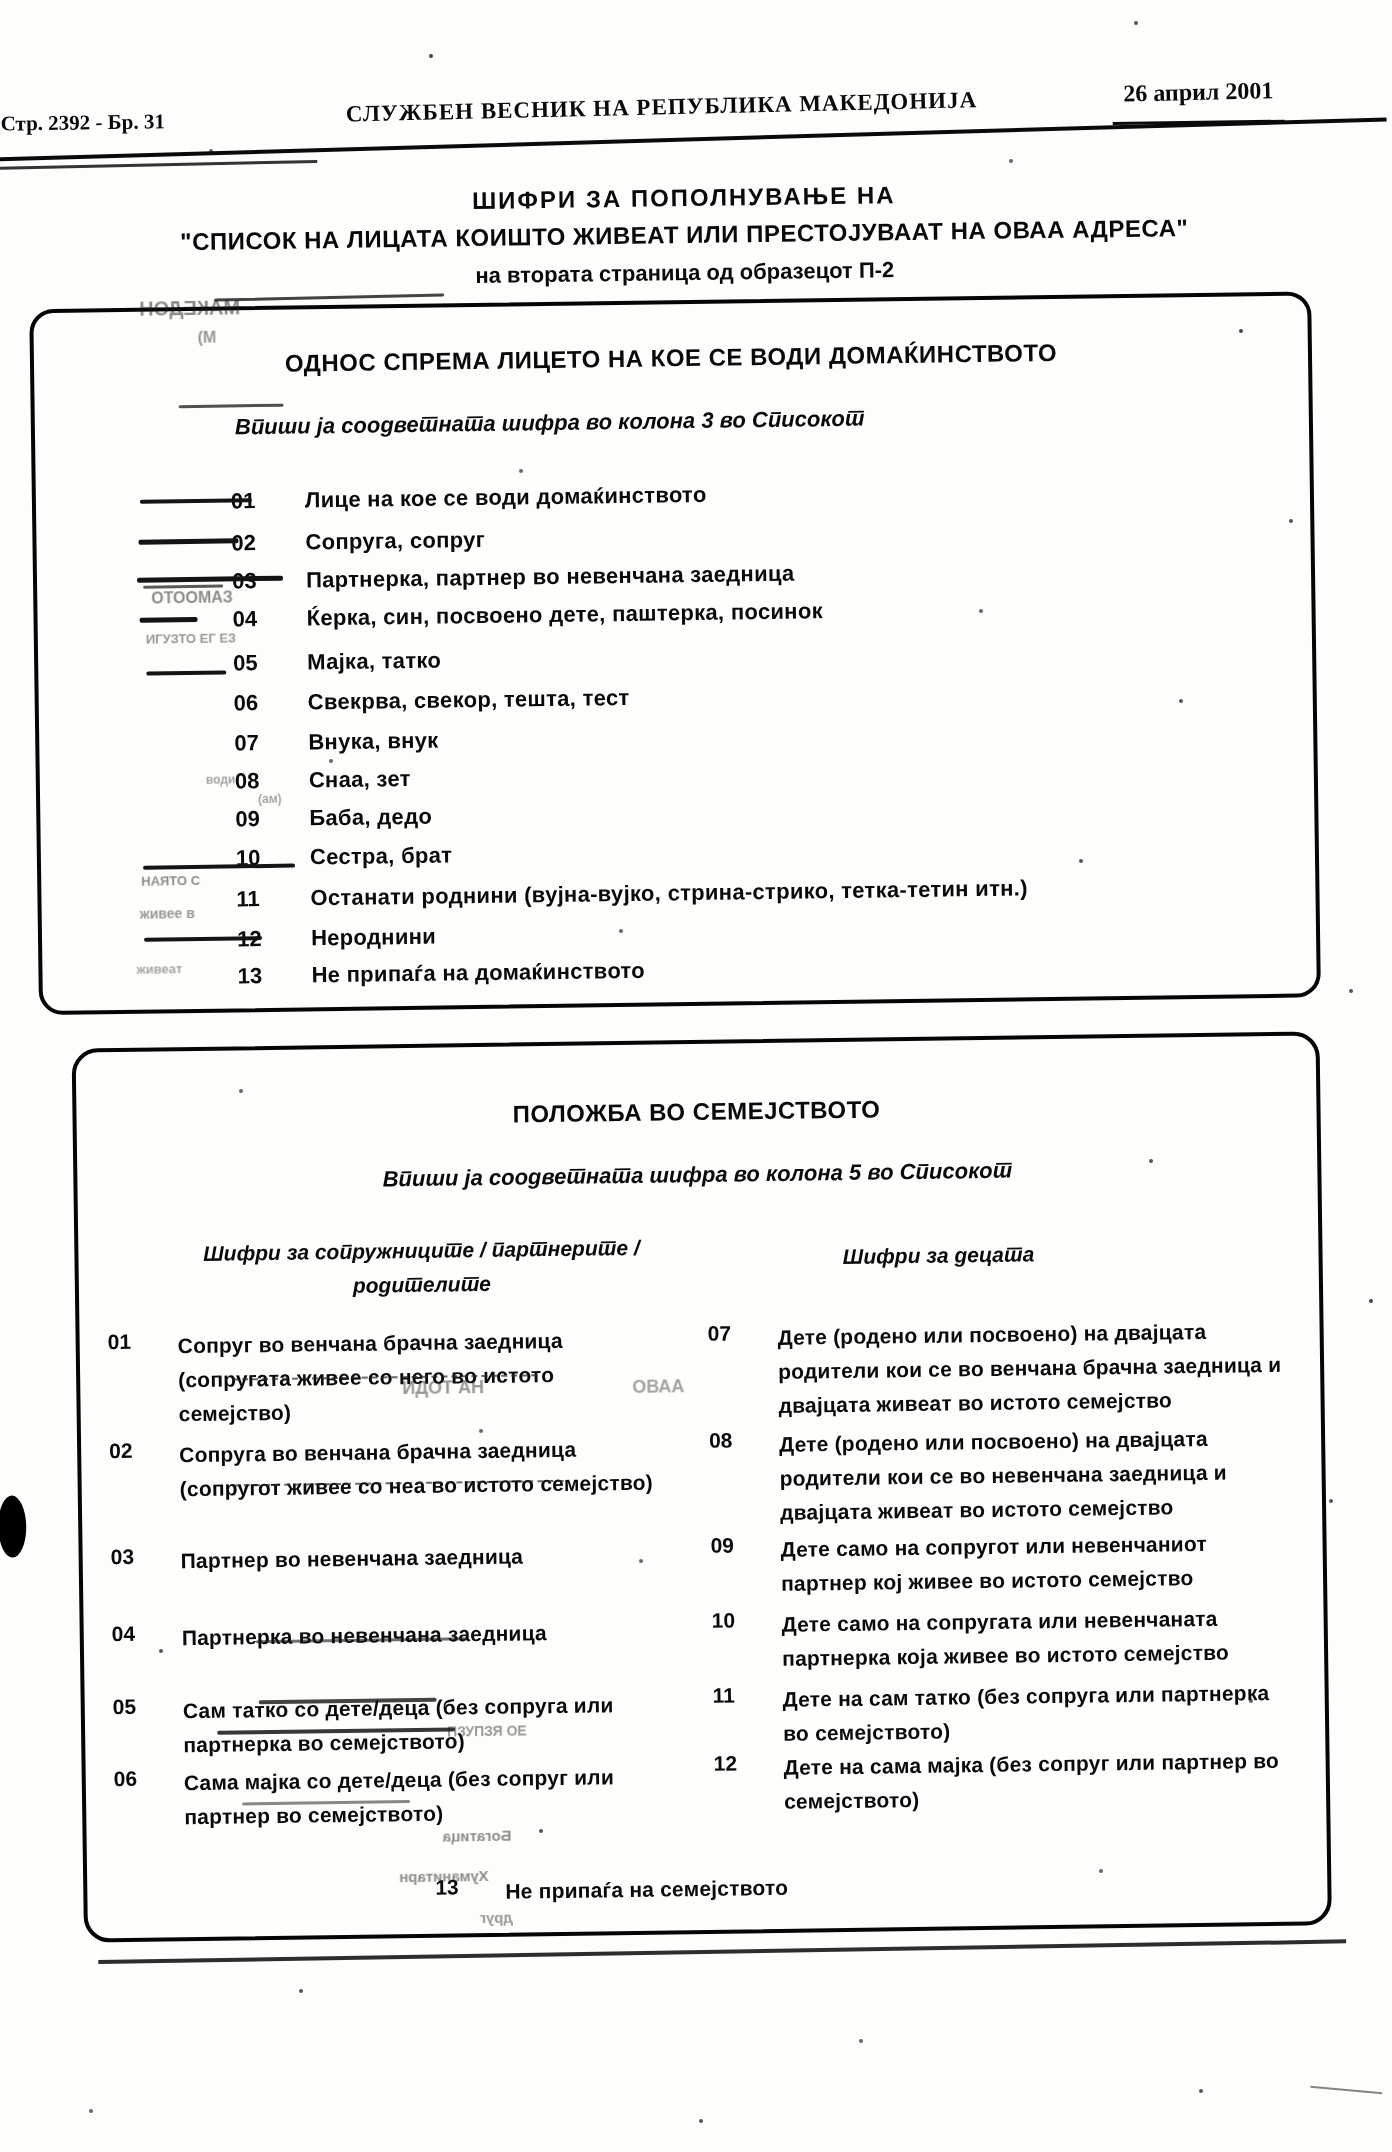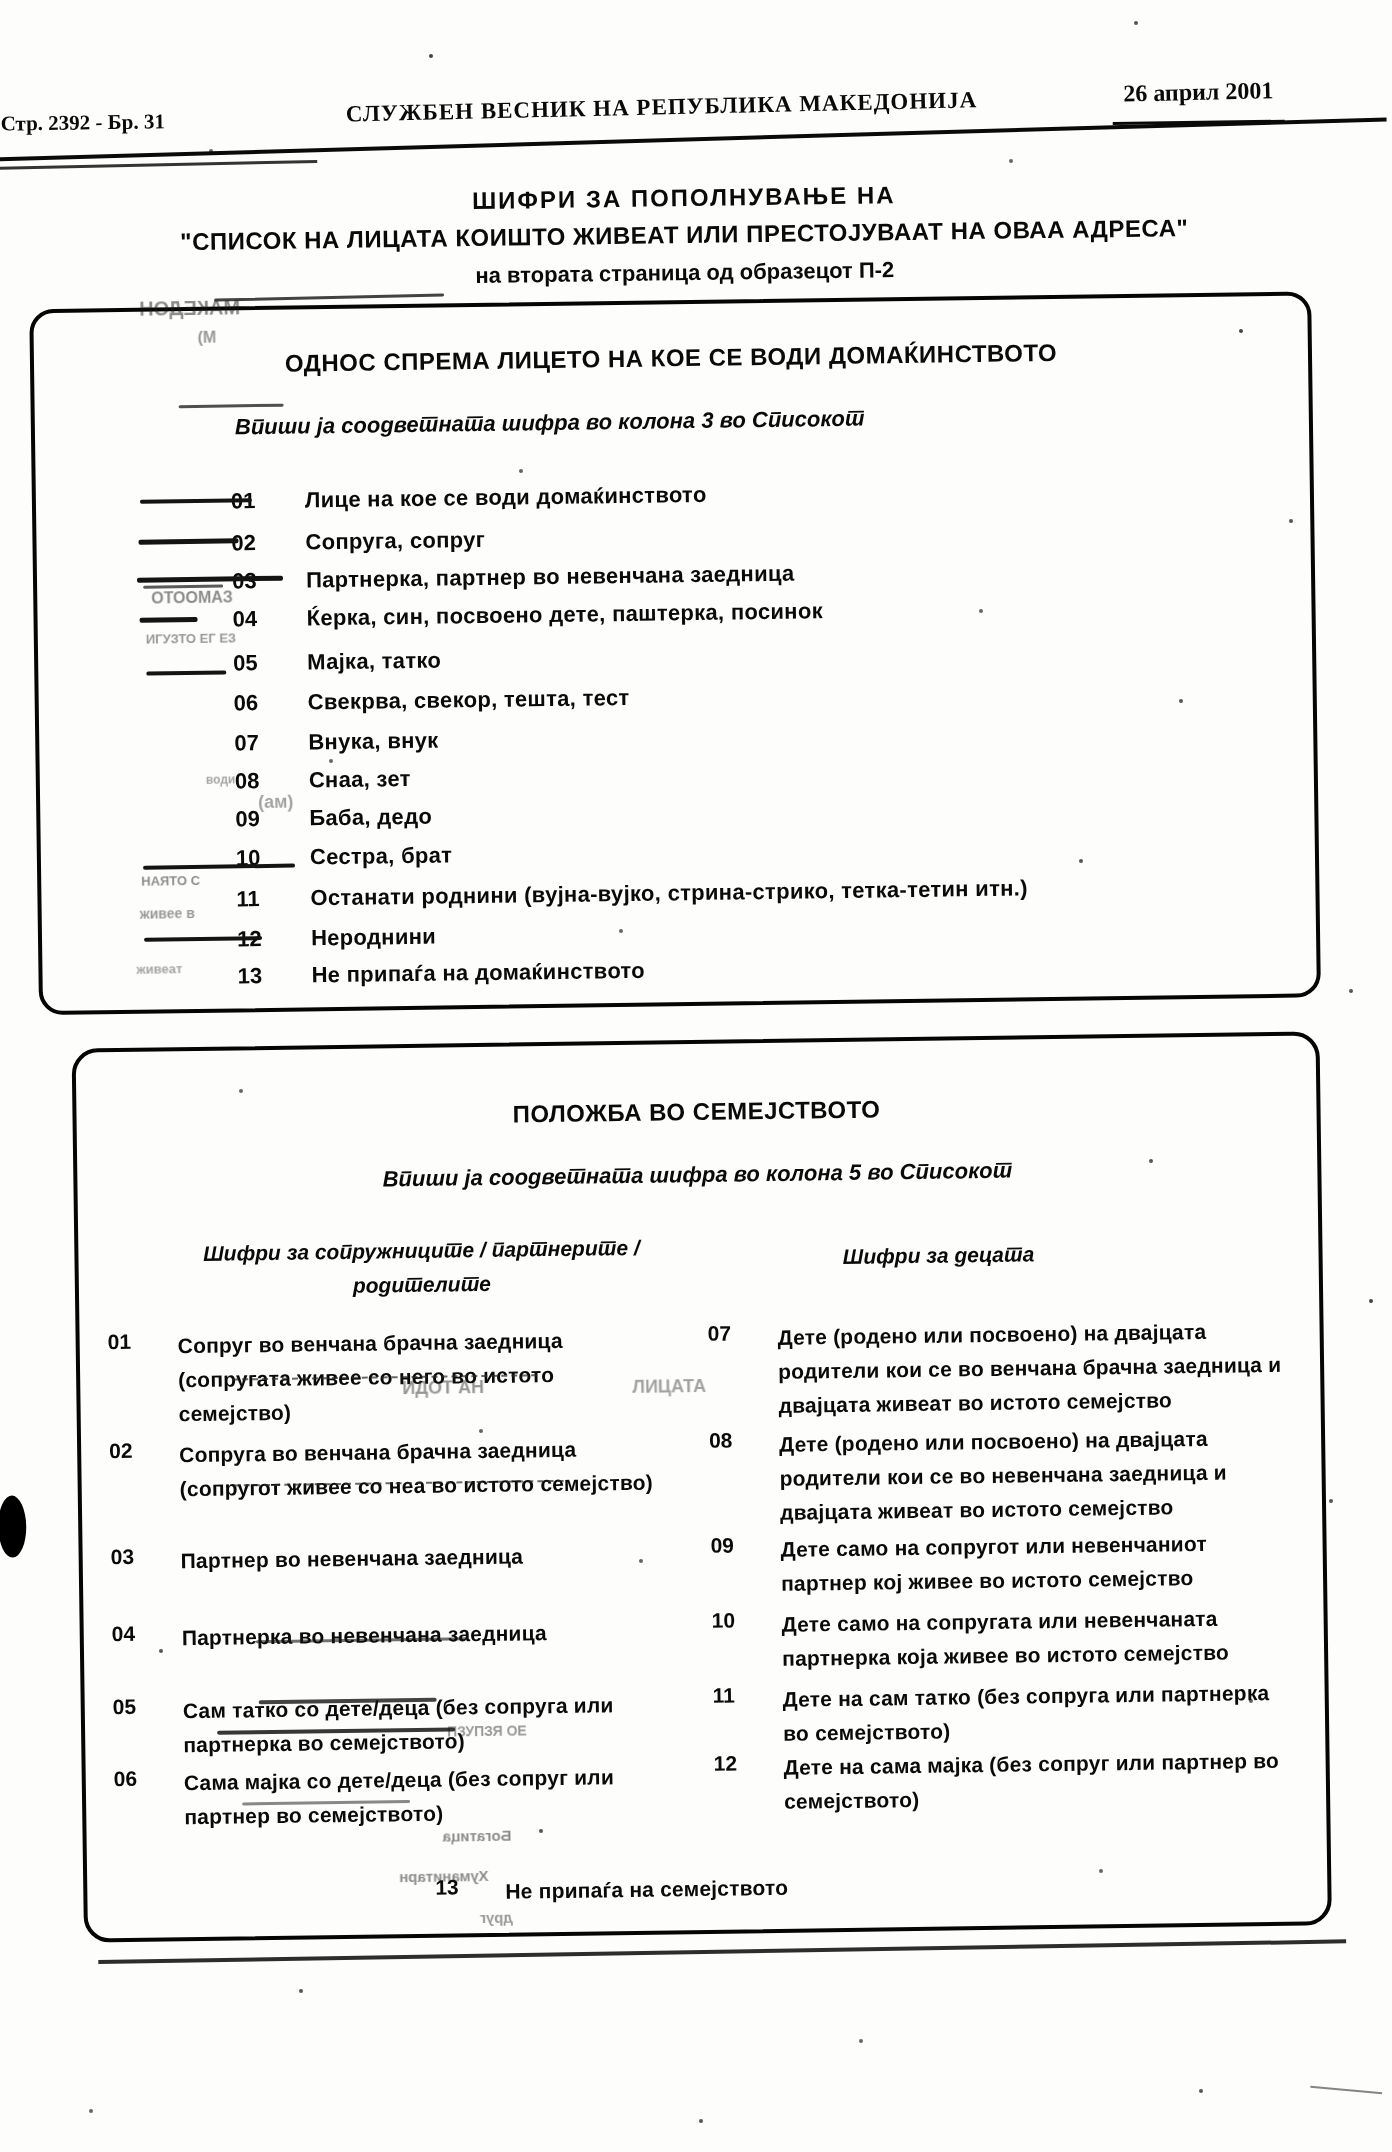--- a/index.html
+++ b/index.html
@@ -222,26 +222,26 @@
           <span class="code">13</span>
           <span class="lbl">Не припаѓа на семејството</span>
         </div>
     </section>
 
     <div class="ghost mir" style="left:150px;top:290px;font-size:20px;opacity:.5">МАКЕДОН</div>
     <div class="ghost" style="left:208px;top:322px;font-size:16px;opacity:.45">(М</div>
     <div class="ghost" style="left:158px;top:582px;font-size:16px;opacity:.5">ОТООМАЗ</div>
     <div class="ghost" style="left:152px;top:624px;font-size:13px;opacity:.45">ИГУЗТО ЕГ ЕЗ</div>
     <div class="ghost" style="left:210px;top:766px;font-size:12px;opacity:.4">води</div>
-    <div class="ghost" style="left:262px;top:786px;font-size:18px;opacity:.4">(ам)</div>
+    <div class="ghost" style="left:262px;top:786px;font-size:12px;opacity:.4">(ам)</div>
     <div class="ghost" style="left:144px;top:866px;font-size:13px;opacity:.5">НАЯТО С</div>
     <div class="ghost" style="left:142px;top:898px;font-size:14px;opacity:.45">живее в</div>
     <div class="ghost" style="left:138px;top:954px;font-size:13px;opacity:.4">живеат</div>
     <div class="ghost" style="left:398px;top:1374px;font-size:18px;opacity:.45">ИДОТ АН</div>
-    <div class="ghost" style="left:628px;top:1376px;font-size:18px;opacity:.4">ЛИЦАТА</div>
+    <div class="ghost" style="left:628px;top:1376px;font-size:18px;opacity:.4">ОВАА</div>
     <div class="ghost" style="left:438px;top:1720px;font-size:14px;opacity:.45">ПЗУПЗЯ ОЕ</div>
     <div class="ghost mir" style="left:432px;top:1824px;font-size:15px;opacity:.5">Богатица</div>
     <div class="ghost mir" style="left:388px;top:1864px;font-size:15px;opacity:.5">Хуманитарн</div>
     <div class="ghost mir" style="left:468px;top:1906px;font-size:15px;opacity:.45">друг</div>
 
     <div class="smudge" style="left:148px;top:492px;width:112px;height:4px"></div>
     <div class="smudge" style="left:146px;top:532px;width:100px;height:5px"></div>
     <div class="smudge" style="left:144px;top:570px;width:146px;height:5px"></div>
     <div class="smudge" style="left:150px;top:578px;width:80px;height:3px;opacity:.7"></div>
     <div class="smudge" style="left:146px;top:610px;width:58px;height:5px"></div>

